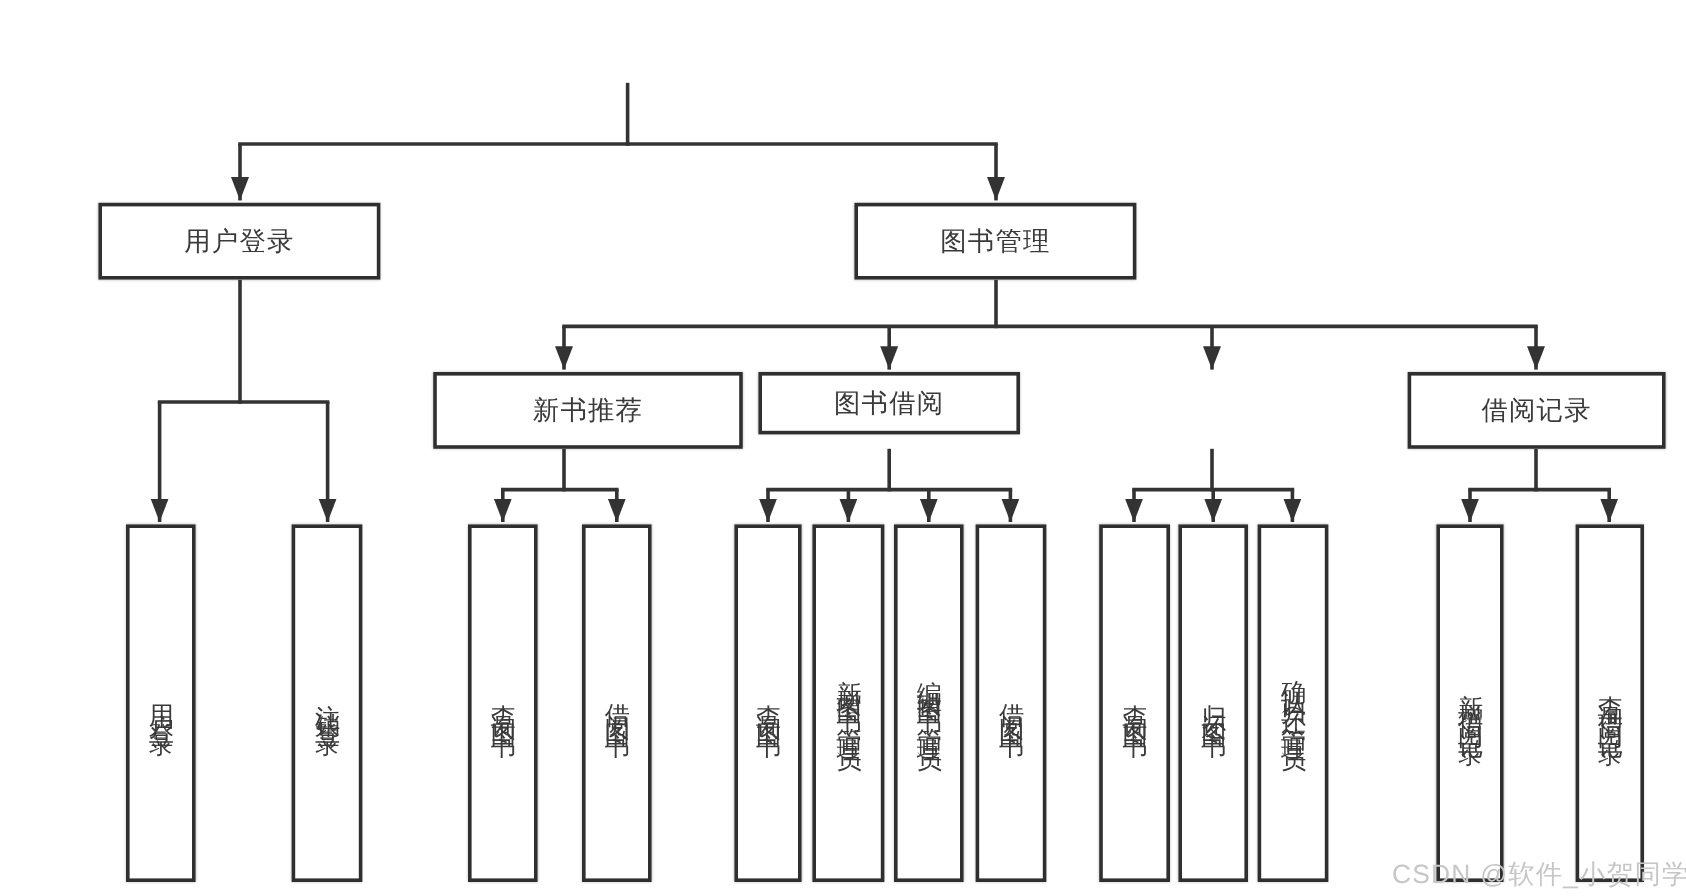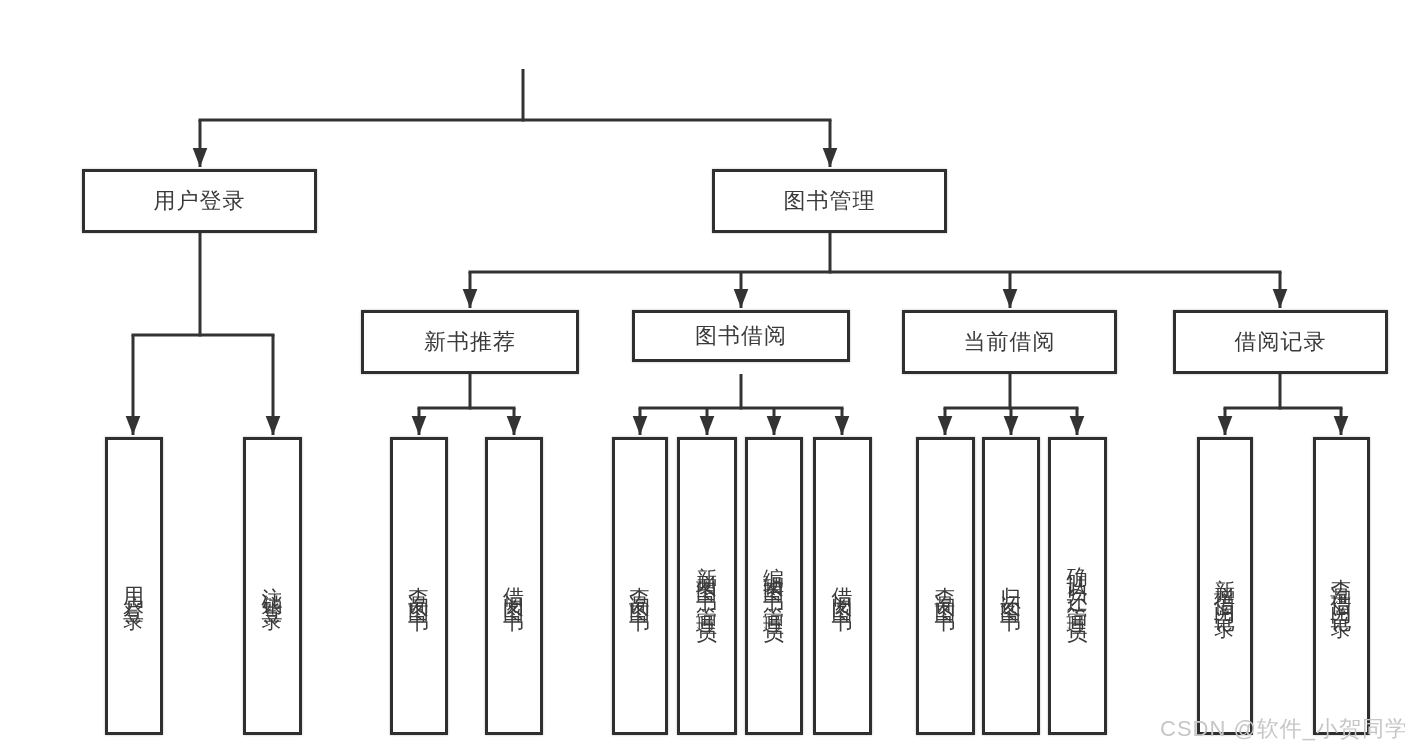--- a/index.html
+++ b/index.html
@@ -26,21 +26,21 @@
     letter-spacing:8px;
     line-height:1;
   }
 
   
   #root{left:21px;top:13px;width:1004px;height:56px;}
   
   #l2-0{left:82px;top:169px;width:235px;height:64px;}
   #l2-1{left:712px;top:169px;width:235px;height:64px;}
   
-  #l3-0{left:361px;top:310px;width:218px;height:64px;}
+  #l3-0{left:361px;top:310px;width:258px;height:64px;}
   #l3-1{left:632px;top:310px;width:218px;height:52px;}
   #l3-2{left:902px;top:310px;width:215px;height:64px;}
   #l3-3{left:1173px;top:310px;width:215px;height:64px;}
   
   .leaf{top:437px;height:298px;}
   #leafA-0{left:105px;width:58px;}
   #leafA-1{left:243px;width:59px;}
   #leafB-0{left:390px;width:58px;}
   #leafB-1{left:485px;width:58px;}
   #leafC-0{left:612px;width:56px;}
@@ -118,21 +118,20 @@
       <line x1="1341" y1="408" x2="1341" y2="435" marker-end="url(#arw)"></line>
     </g>
   </svg>
 
 
   <div id="l2-0" class="node h-node">用户登录</div>
   <div id="l2-1" class="node h-node">图书管理</div>
 
   <div id="l3-0" class="node h-node">新书推荐</div>
   <div id="l3-1" class="node h-node">图书借阅</div>
-  <div id="l3-2" class="node h-node">当前借阅</div>
   <div id="l3-3" class="node h-node">借阅记录</div>
 
   <div id="leafA-0" class="node v-node leaf">用户登录</div>
   <div id="leafA-1" class="node v-node leaf">注销登录</div>
 
   <div id="leafB-0" class="node v-node leaf">查询图书</div>
   <div id="leafB-1" class="node v-node leaf">借阅图书</div>
 
   <div id="leafC-0" class="node v-node leaf">查询图书</div>
   <div id="leafC-1" class="node v-node leaf">新增图书（管理员）</div>

